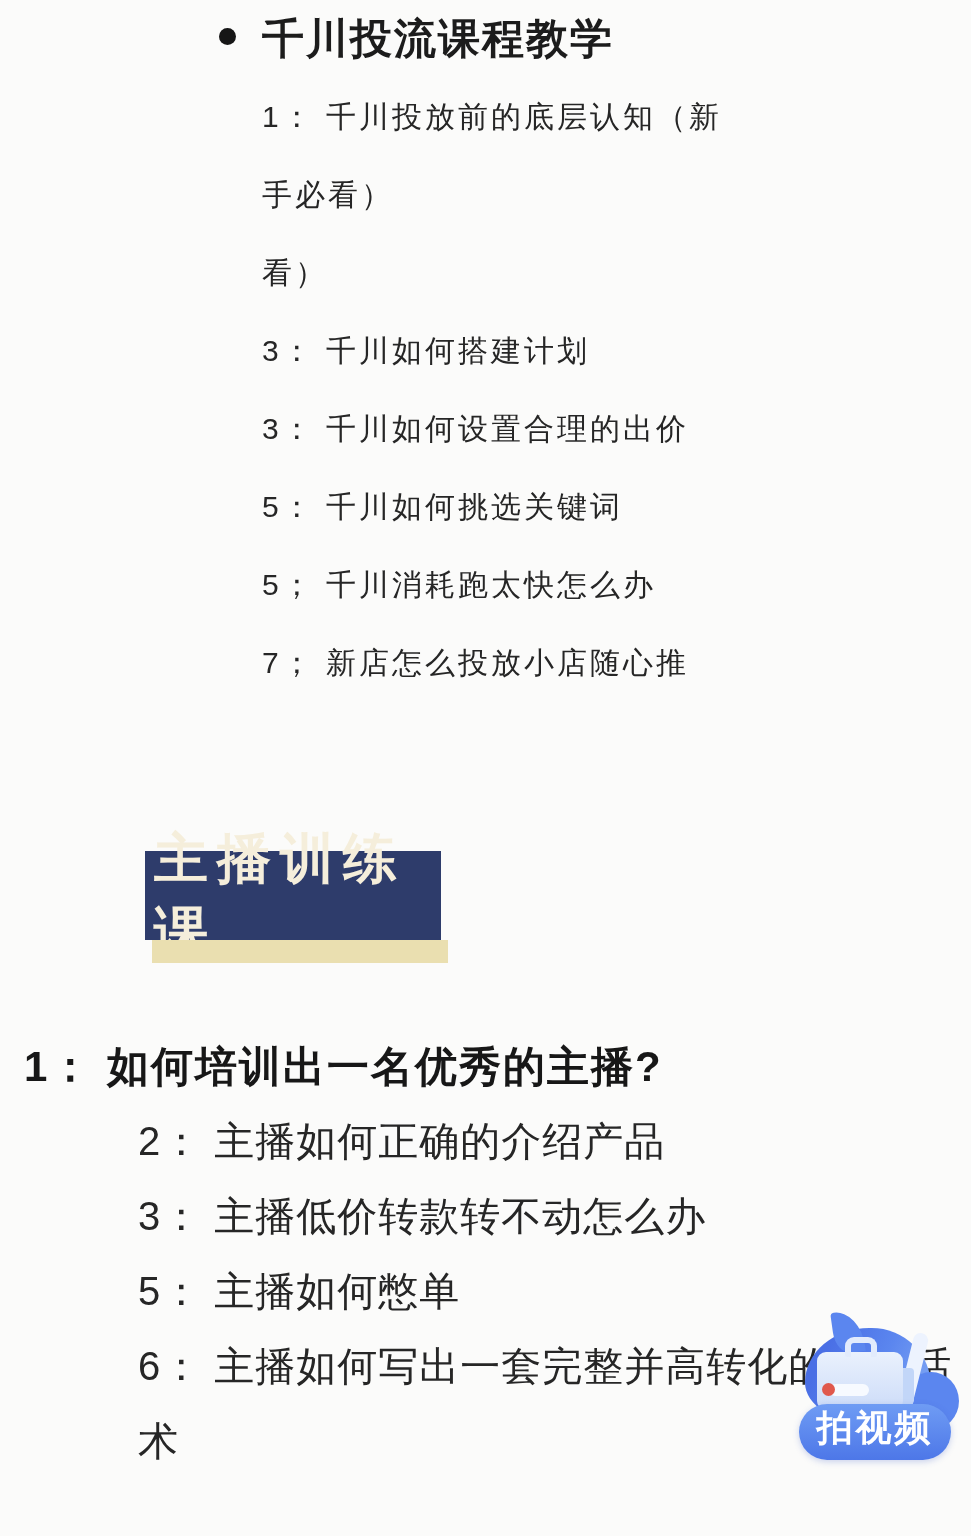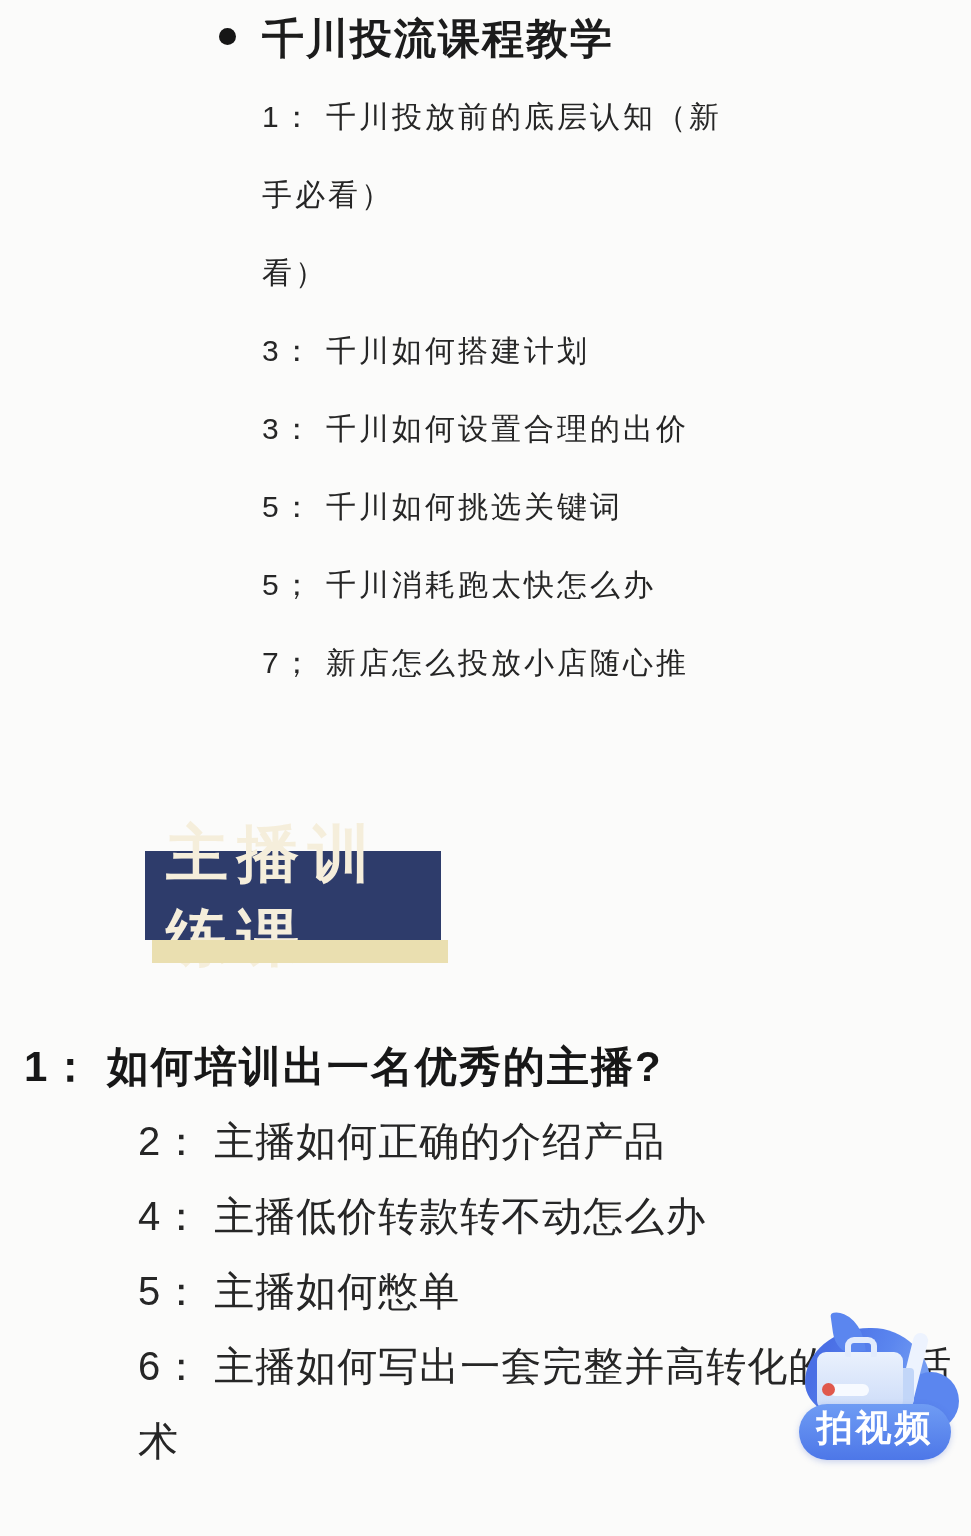--- a/index.html
+++ b/index.html
@@ -51,22 +51,22 @@
   }
   
   .header-box{
     position:absolute;left:145px;top:851px;
     width:296px;height:89px;
     background:var(--header_bg,#2e3c6b);
     display:flex;align-items:center;justify-content:center;
   }
   .header-box span{
     color:var(--header_text,#f5eedb);
-    font-size:62px;font-weight:bold;letter-spacing:9px;
-    padding-left:21px; 
+    font-size:54px;font-weight:bold;letter-spacing:9px;
+    padding-left:9px; 
   }
   .header-underline{
     position:absolute;left:152px;top:940px;
     width:296px;height:23px;
     background:var(--header_underline,#eadfb0);
   }
   
   .anchor-section{
     position:absolute;left:0;top:1029px;right:0;
   }
@@ -167,21 +167,21 @@
   </div>
 
   <div class="header-box">
     <span>主播训练课</span>
   </div>
   <div class="header-underline"></div>
 
   <div class="anchor-section">
     <div class="a-line bold">1： 如何培训出一名优秀的主播?</div>
     <div class="a-line">2： 主播如何正确的介绍产品</div>
-    <div class="a-line">4： 主播低价转款转不动怎么办</div>
+    <div class="a-line">3： 主播低价转款转不动怎么办</div>
     <div class="a-line">5： 主播如何憋单</div>
     <div class="a-line">6： 主播如何写出一套完整并高转化的直播话</div>
     <div class="a-line">术</div>
   </div>
 
   <div class="sticker">
     <div class="blob"></div>
     <div class="stick"></div>
     <div class="cup"></div>
     <div class="bag"></div>

